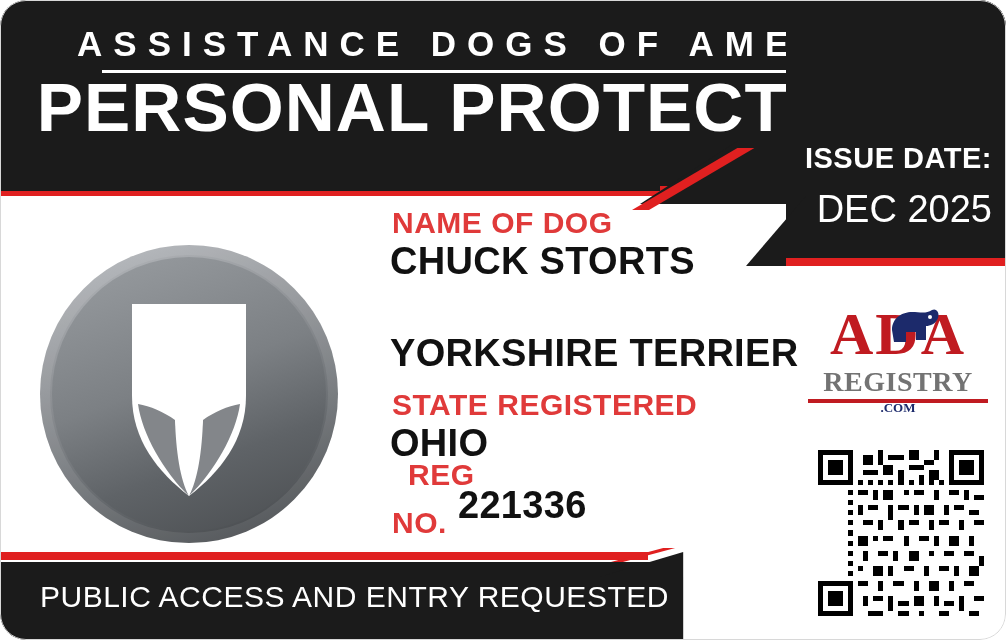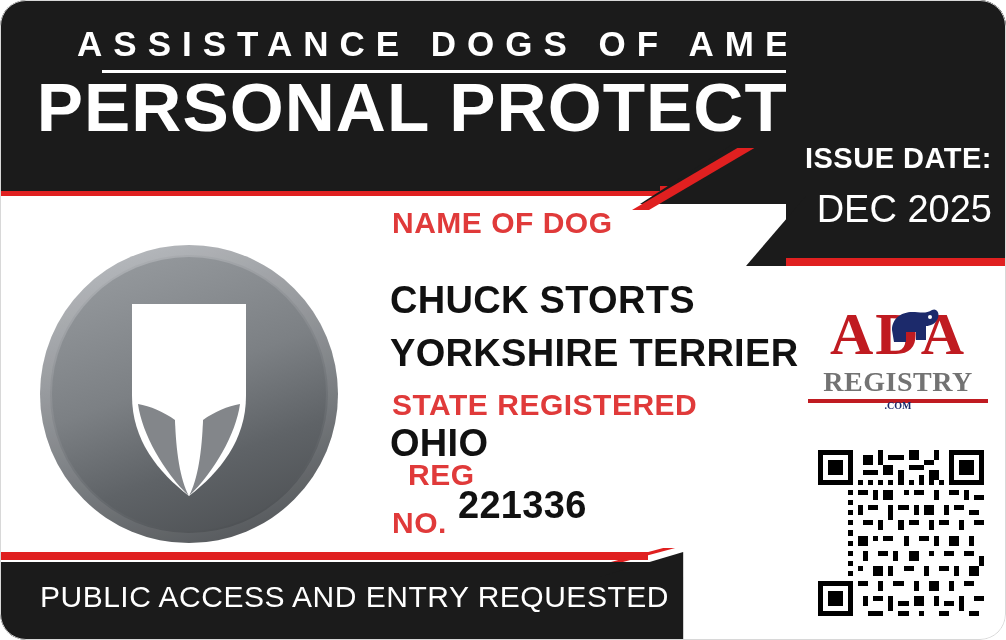--- a/index.html
+++ b/index.html
@@ -236,21 +236,21 @@
     width: 180px;
     height: 4px;
     background: #c01b21;
   }
   .ada-dotcom {
     position: absolute;
     left: 0;
     top: 100px;
     width: 196px;
     text-align: center;
-    font-size: 10px;
+    font-size: 13px;
     font-weight: bold;
     color: #1c2a6b;
     font-family: "Liberation Serif", serif;
   }
   .ada-dog {
     position: absolute;
     left: 86px;
     top: 4px;
     width: 56px;
     height: 44px;
@@ -345,21 +345,21 @@
   <div class="emblem"></div>
   <div class="emblem-inner"></div>
   <svg class="shield" viewBox="0 0 122 200">
     <path d="M4 4 H118 V96 C118 140 92 172 61 196 C30 172 4 140 4 96 Z" fill="#ffffff"></path>
     <path d="M61 196 C52 180 48 150 47 120 C36 112 22 106 10 104 C14 134 36 172 61 196 Z" fill="#7c8084" opacity="0.95"></path>
     <path d="M61 196 C70 180 74 150 75 120 C86 112 100 106 112 104 C108 134 86 172 61 196 Z" fill="#7c8084" opacity="0.95"></path>
     <path d="M47 120 C52 150 54 176 61 196 C68 176 70 150 75 120 C70 114 52 114 47 120 Z" fill="#ffffff"></path>
   </svg>
 
   <div class="field-label" style="left:392px; top:206px;">NAME OF DOG</div>
-  <div class="field-value" style="left:390px; top:240px;margin-top:39px;">CHUCK STORTS</div>
+  <div class="field-value" style="left:390px; top:240px;">CHUCK STORTS</div>
 
   <div class="field-value" style="left:390px; top:332px;">YORKSHIRE TERRIER</div>
 
   <div class="field-label" style="left:392px; top:388px;">STATE REGISTERED</div>
   <div class="field-value" style="left:390px; top:422px;">OHIO</div>
 
   <div class="field-label" style="left:392px; top:458px;margin-left:16px;">REG</div>
   <div class="field-label" style="left:392px; top:506px;">NO.</div>
   <div class="field-value" style="left:458px; top:484px;text-align:center;">221336</div>
 

